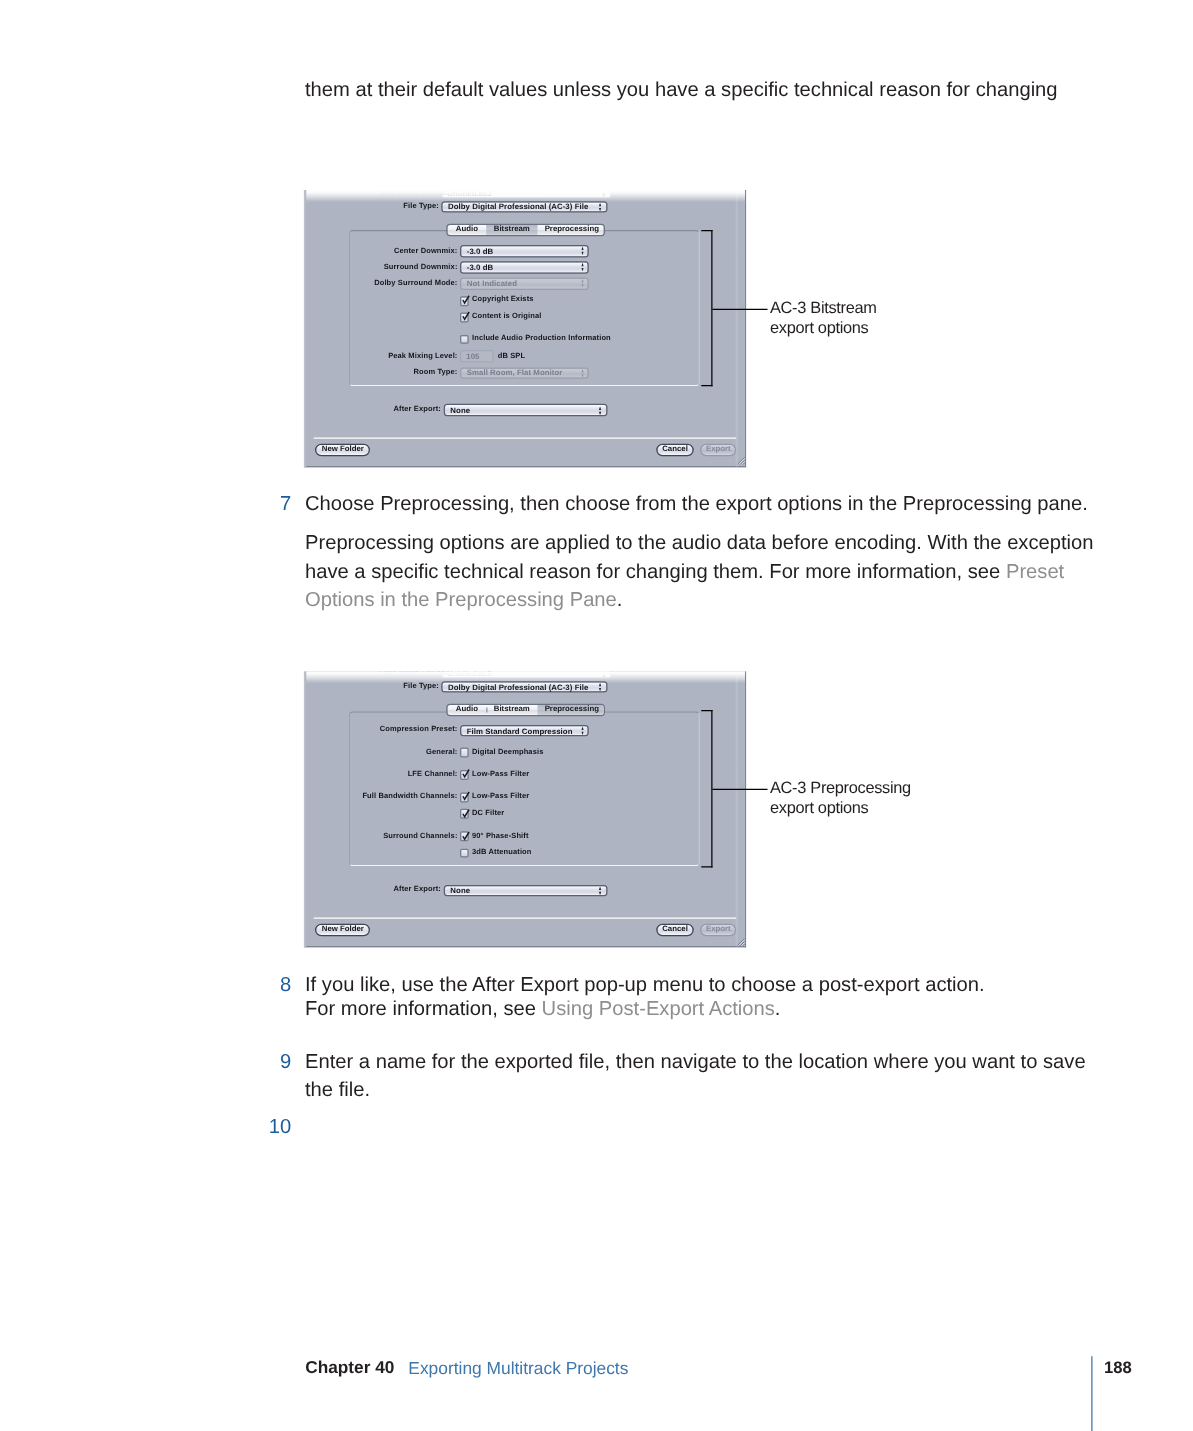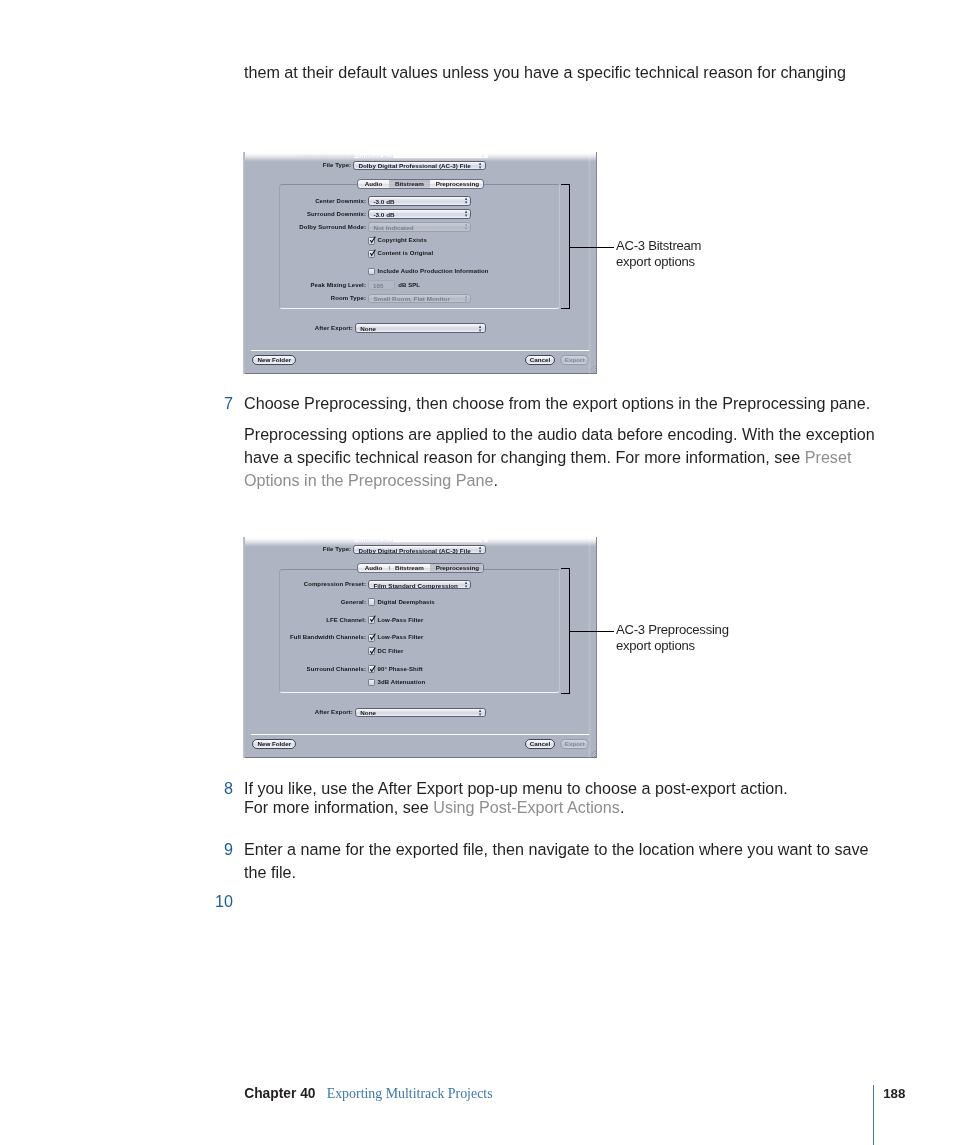--- a/index.html
+++ b/index.html
@@ -304,17 +304,17 @@
 
   <div class="stepnum" style="left:203px;top:837.9px;">9</div>
   <div class="steptxt" id="p-s9" style="top:837.9px;">
       <div class="ln"><span>Enter a name for the exported file, then navigate to the location where you want to save</span></div>
       <div class="ln"><span>the file.</span></div>
     </div>
 
   <div class="stepnum" style="left:203px;top:889.8px;">10</div>
 
   <div class="foot-chapter" style="left:244.2px;top:1086.2px;">Chapter 40</div>
-  <div class="foot-title" style="left:326.7px;top:1086.2px;font-family:Liberation Serif, serif;">Exporting Multitrack Projects</div>
+  <div class="foot-title" style="left:326.7px;top:1086.2px;">Exporting Multitrack Projects</div>
   <div class="foot-rule" style="left:873.1px;top:1084.8px;height:60.2px;width:1.3px;"></div>
   <div class="foot-page" style="left:883.2px;top:1086.4px;">188</div>
 
 </div>
 
 </body></html>

